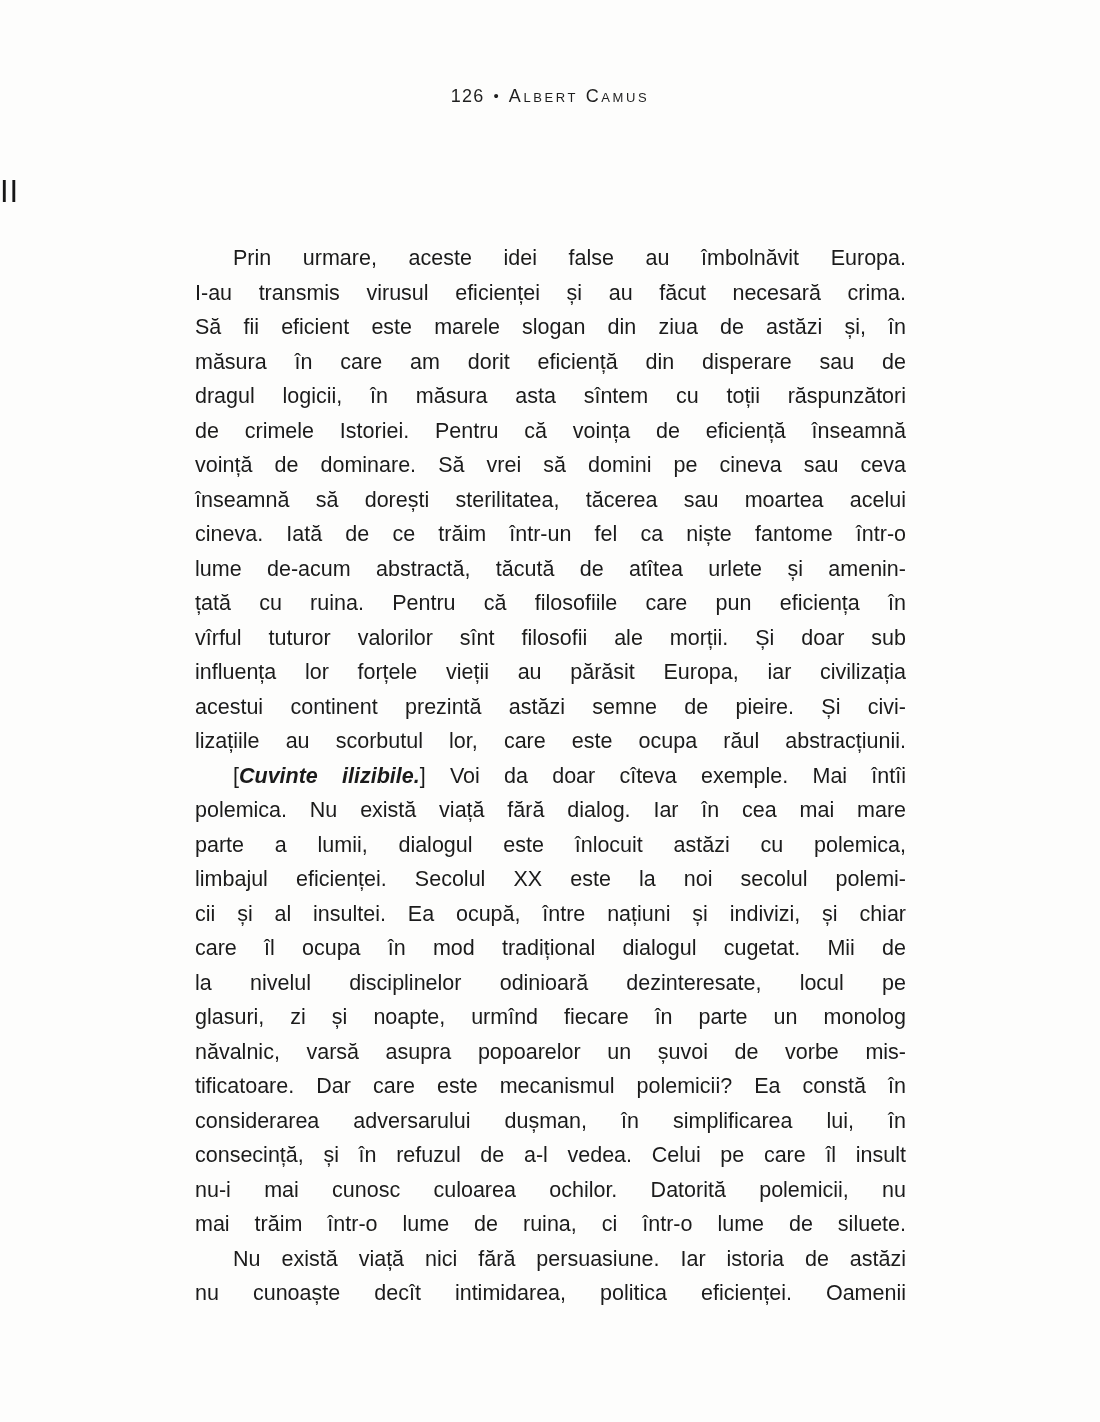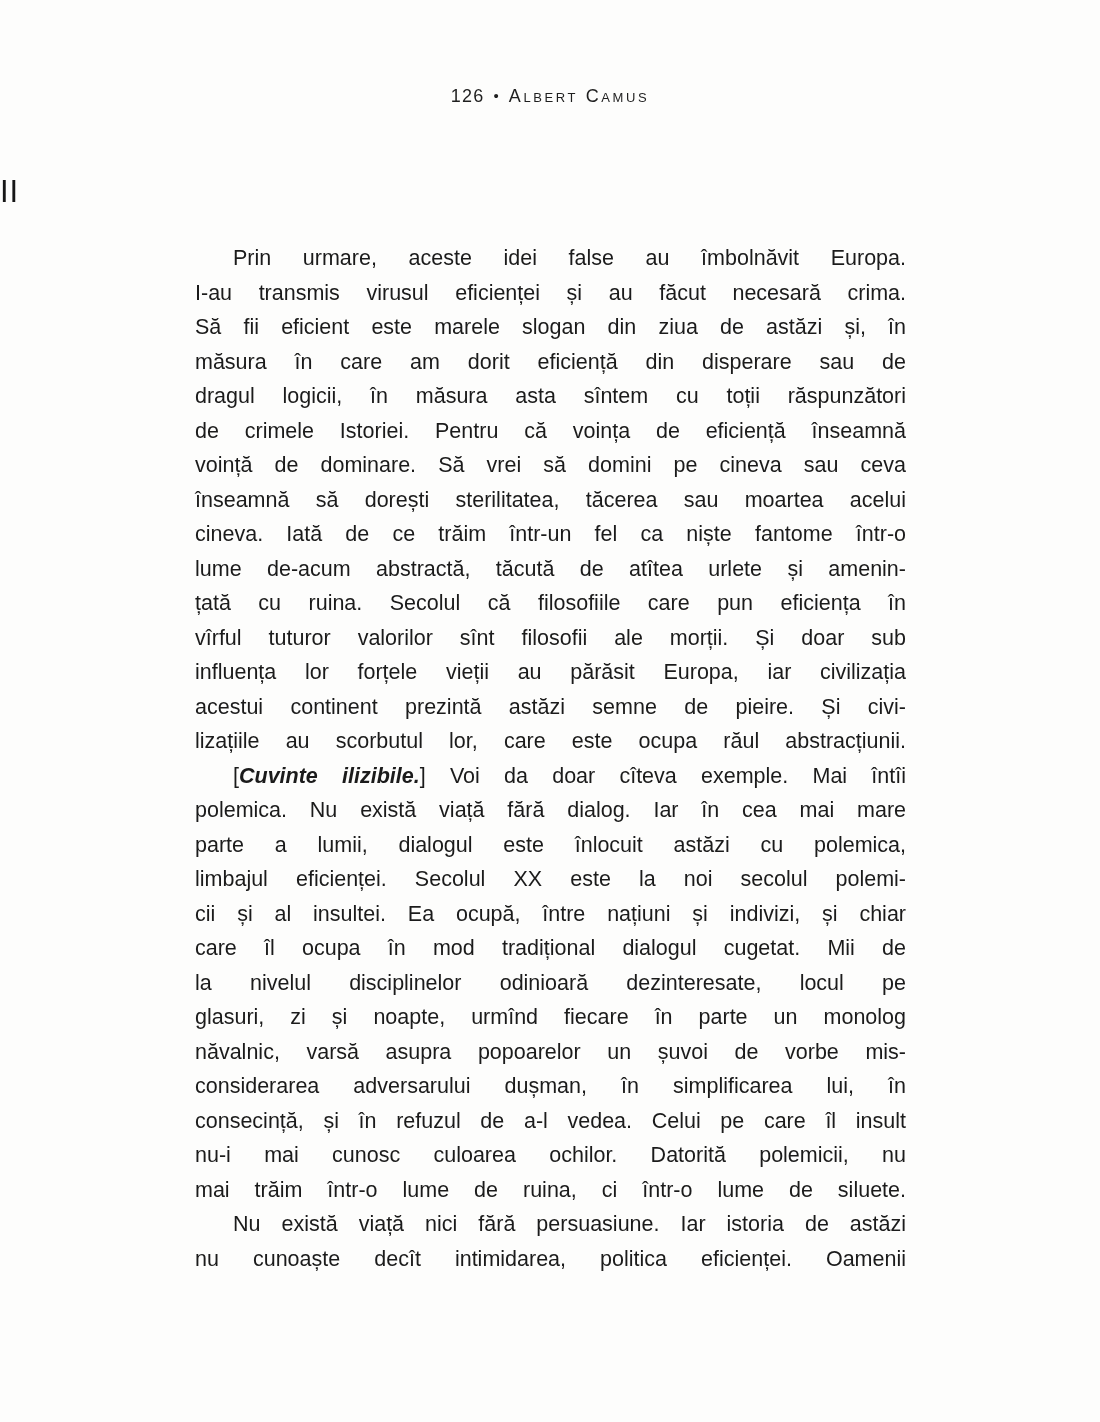--- a/index.html
+++ b/index.html
@@ -88,36 +88,37 @@
         <div class="line indent">Prin urmare, aceste idei false au îmbolnăvit Europa.</div>
         <div class="line">I-au transmis virusul eficienței și au făcut necesară crima.</div>
         <div class="line">Să fii eficient este marele slogan din ziua de astăzi și, în</div>
         <div class="line">măsura în care am dorit eficiență din disperare sau de</div>
         <div class="line">dragul logicii, în măsura asta sîntem cu toții răspunzători</div>
         <div class="line">de crimele Istoriei. Pentru că voința de eficiență înseamnă</div>
         <div class="line">voință de dominare. Să vrei să domini pe cineva sau ceva</div>
         <div class="line">înseamnă să dorești sterilitatea, tăcerea sau moartea acelui</div>
         <div class="line">cineva. Iată de ce trăim într-un fel ca niște fantome într-o</div>
         <div class="line">lume de-acum abstractă, tăcută de atîtea urlete și amenin-</div>
-        <div class="line">țată cu ruina. Secolul că filosofiile care pun eficiența în</div>
+        <div class="line">țată cu ruina. Pentru că filosofiile care pun eficiența în</div>
         <div class="line">vîrful tuturor valorilor sînt filosofii ale morții. Și doar sub</div>
         <div class="line">influența lor forțele vieții au părăsit Europa, iar civilizația</div>
         <div class="line">acestui continent prezintă astăzi semne de pieire. Și civi-</div>
         <div class="line">lizațiile au scorbutul lor, care este ocupa răul abstracțiunii.</div>
       </div>
       <div class="paragraph">
         <div class="line indent">[<i>Cuvinte ilizibile.</i>] Voi da doar cîteva exemple. Mai întîi</div>
         <div class="line">polemica. Nu există viață fără dialog. Iar în cea mai mare</div>
         <div class="line">parte a lumii, dialogul este înlocuit astăzi cu polemica,</div>
         <div class="line">limbajul eficienței. Secolul XX este la noi secolul polemi-</div>
         <div class="line">cii și al insultei. Ea ocupă, între națiuni și indivizi, și chiar</div>
         <div class="line">care îl ocupa în mod tradițional dialogul cugetat. Mii de</div>
         <div class="line">la nivelul disciplinelor odinioară dezinteresate, locul pe</div>
         <div class="line">glasuri, zi și noapte, urmînd fiecare în parte un monolog</div>
         <div class="line">năvalnic, varsă asupra popoarelor un șuvoi de vorbe mis-</div>
+        <div class="line">tificatoare. Dar care este mecanismul polemicii? Ea constă în</div>
         <div class="line">considerarea adversarului dușman, în simplificarea lui, în</div>
         <div class="line">consecință, și în refuzul de a-l vedea. Celui pe care îl insult</div>
         <div class="line">nu-i mai cunosc culoarea ochilor. Datorită polemicii, nu</div>
         <div class="line">mai trăim într-o lume de ruina, ci într-o lume de siluete.</div>
       </div>
       <div class="paragraph">
         <div class="line indent">Nu există viață nici fără persuasiune. Iar istoria de astăzi</div>
         <div class="line">nu cunoaște decît intimidarea, politica eficienței. Oamenii</div>
       </div>
     </div>

